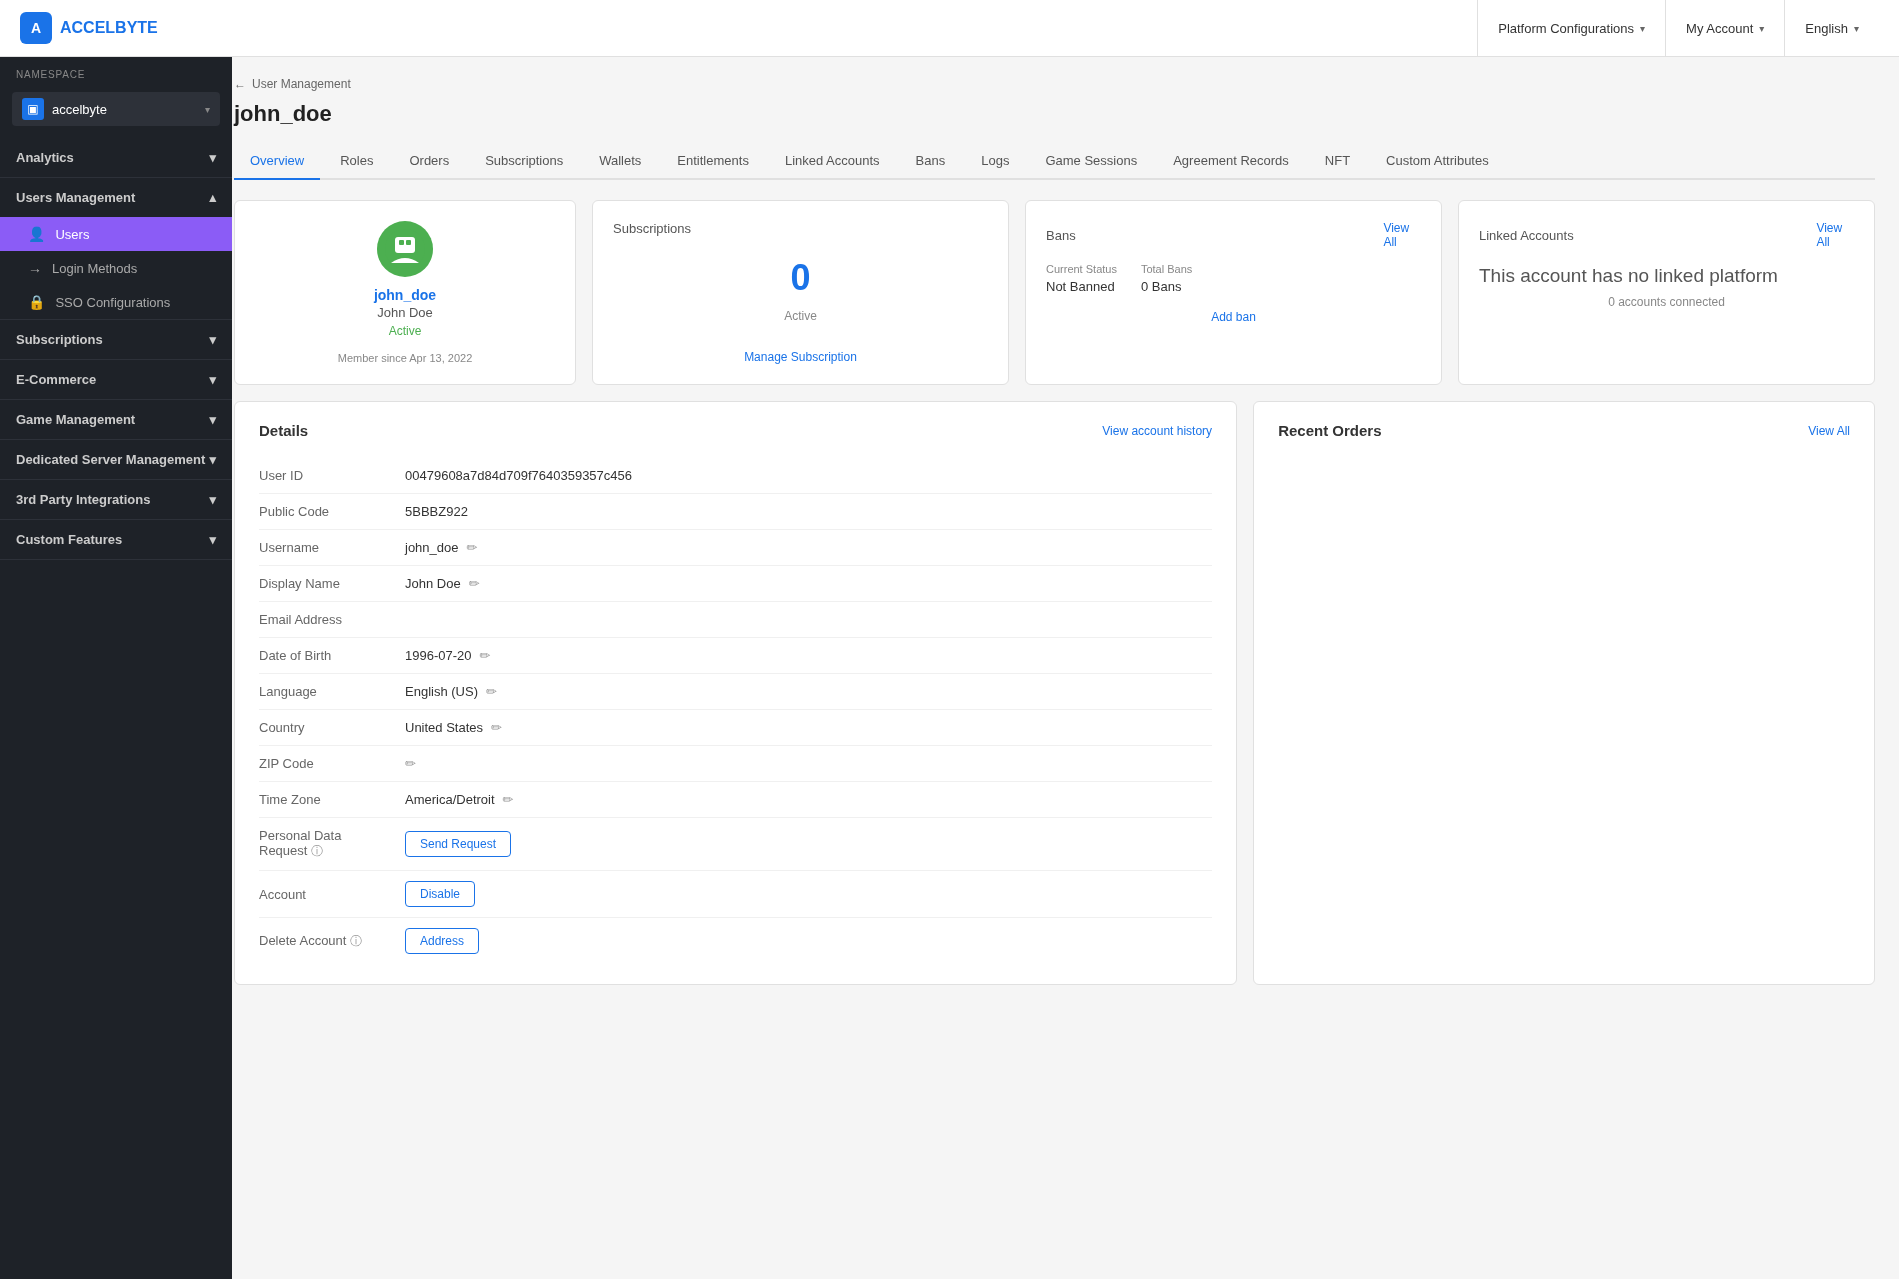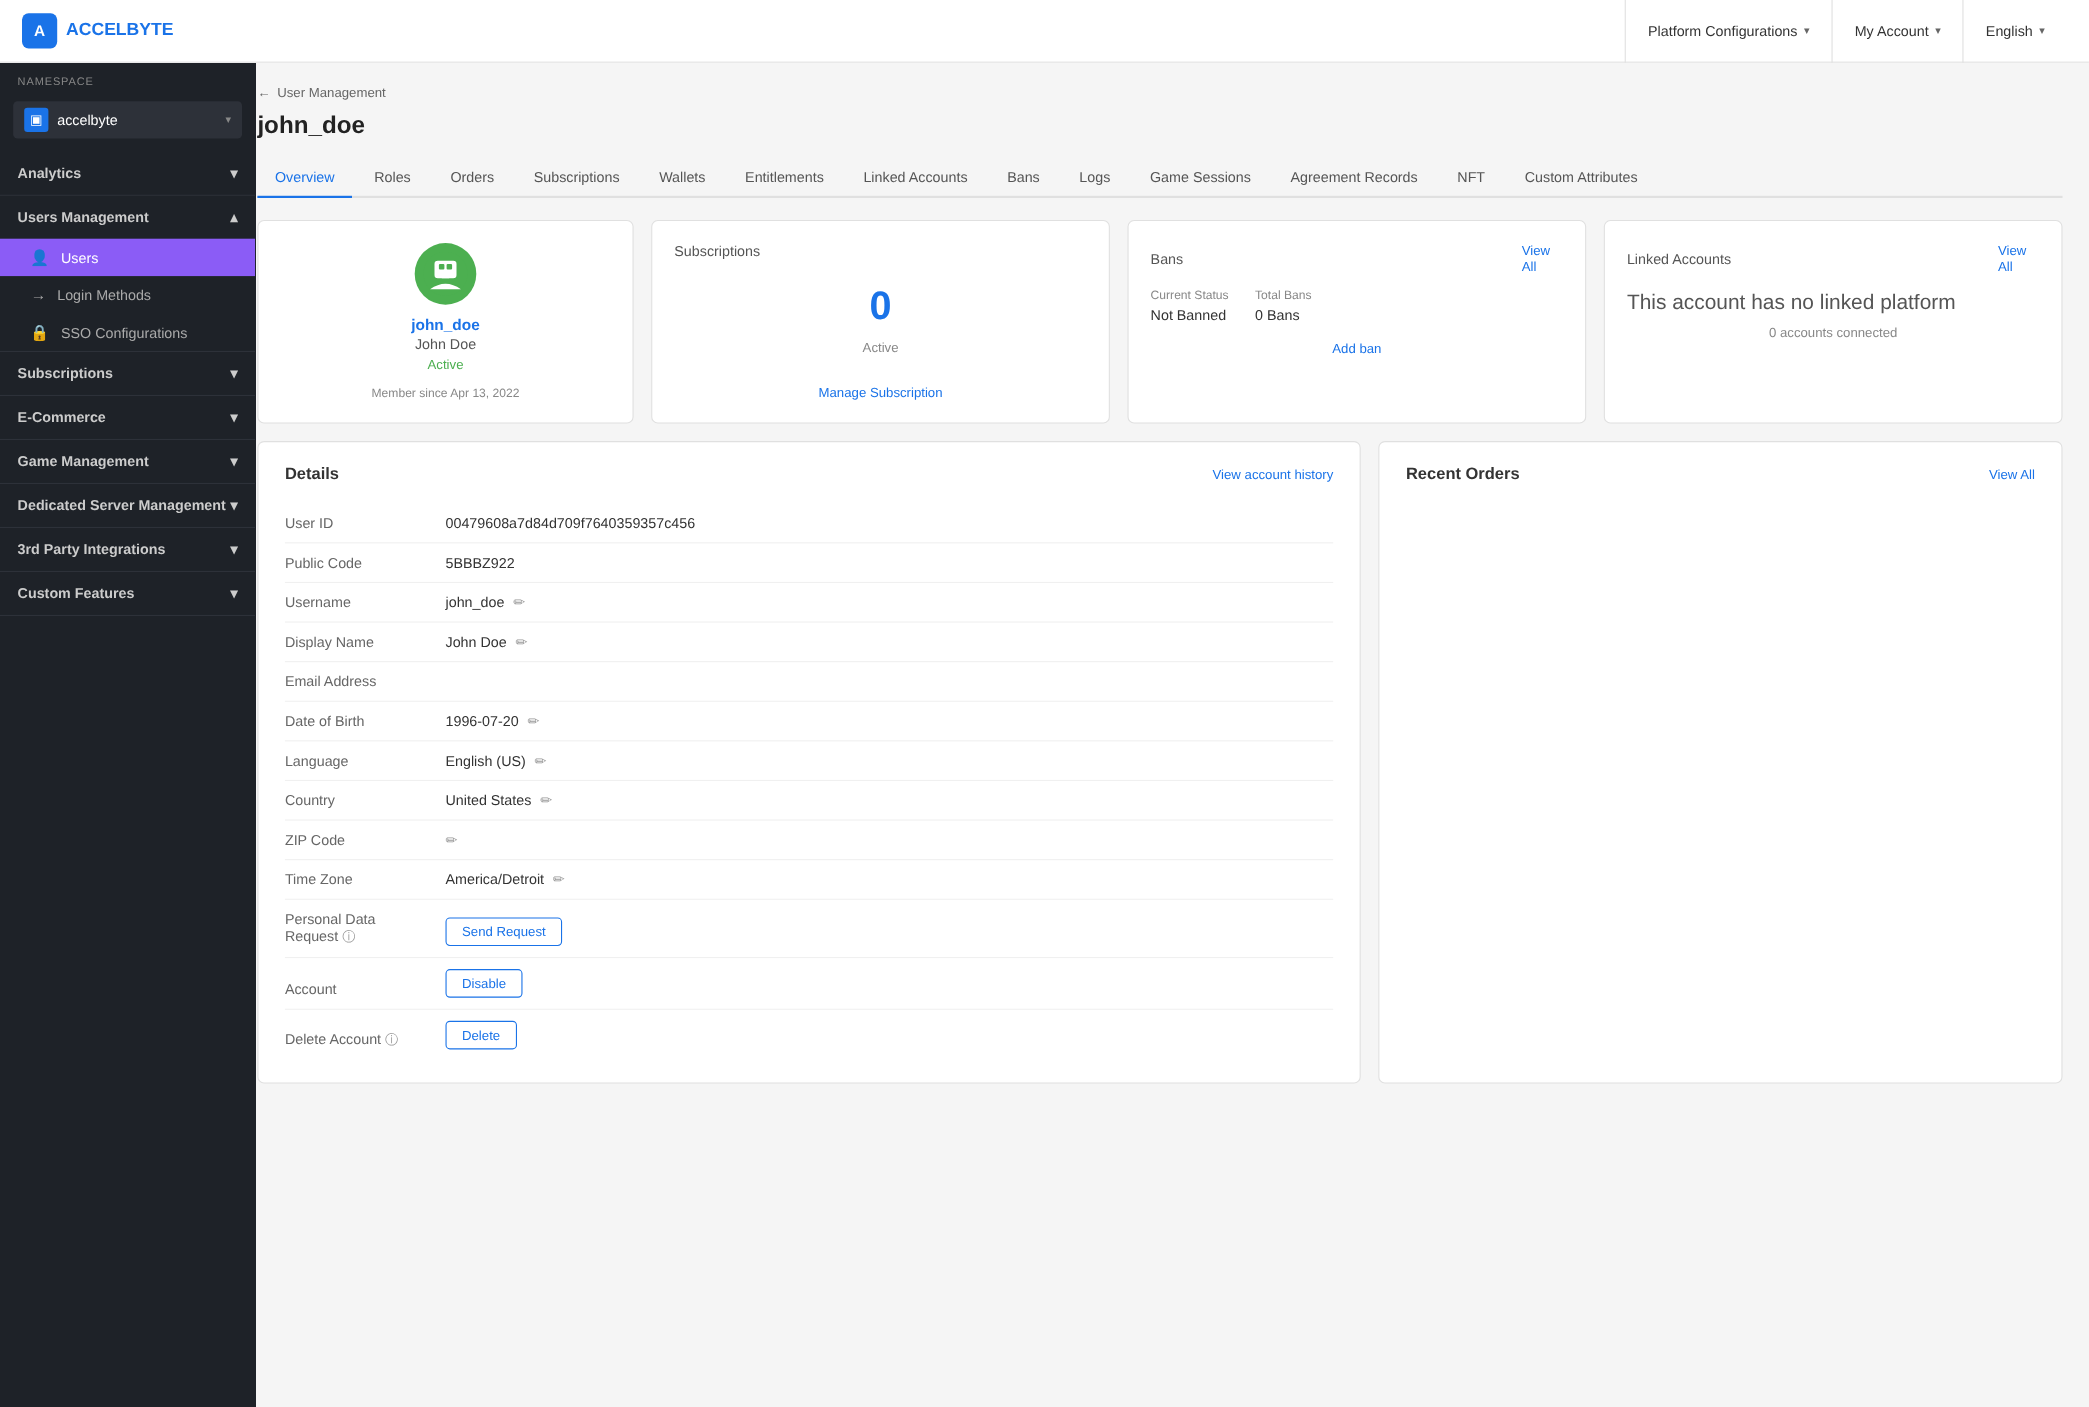--- a/index.html
+++ b/index.html
@@ -284,21 +284,21 @@
     .details-header {
       display: flex;
       justify-content: space-between;
       align-items: center;
       margin-bottom: 19px;
     }
     .details-title { font-size: 15px; font-weight: 600; color: #333; }
 
     .detail-row {
       display: flex;
-      align-items: flex-end;
+      align-items: center;
       padding: 10px 0;
       border-bottom: 1px solid #f0f0f0;
       gap: 16px;
     }
     .detail-row:last-child { border-bottom: none; }
     .detail-label {
       width: 130px;
       flex-shrink: 0;
       font-size: 13px;
       color: #666;
@@ -681,21 +681,21 @@
             <button class="btn-outline">Disable</button>
           </div>
         </div>
 
         <div class="detail-row">
           <div class="detail-label">
             <span>Delete Account</span>
             <span class="info-icon" title="Info">ⓘ</span>
           </div>
           <div class="detail-value">
-            <button class="btn-outline">Delete</button>
+            <button class="btn-outline">Address</button>
           </div>
         </div>
       </div>
 
       <div class="recent-orders-card">
         <div class="details-header">
           <span class="details-title">Recent Orders</span>
           <a class="card-link">View All</a>
         </div>
       </div>

